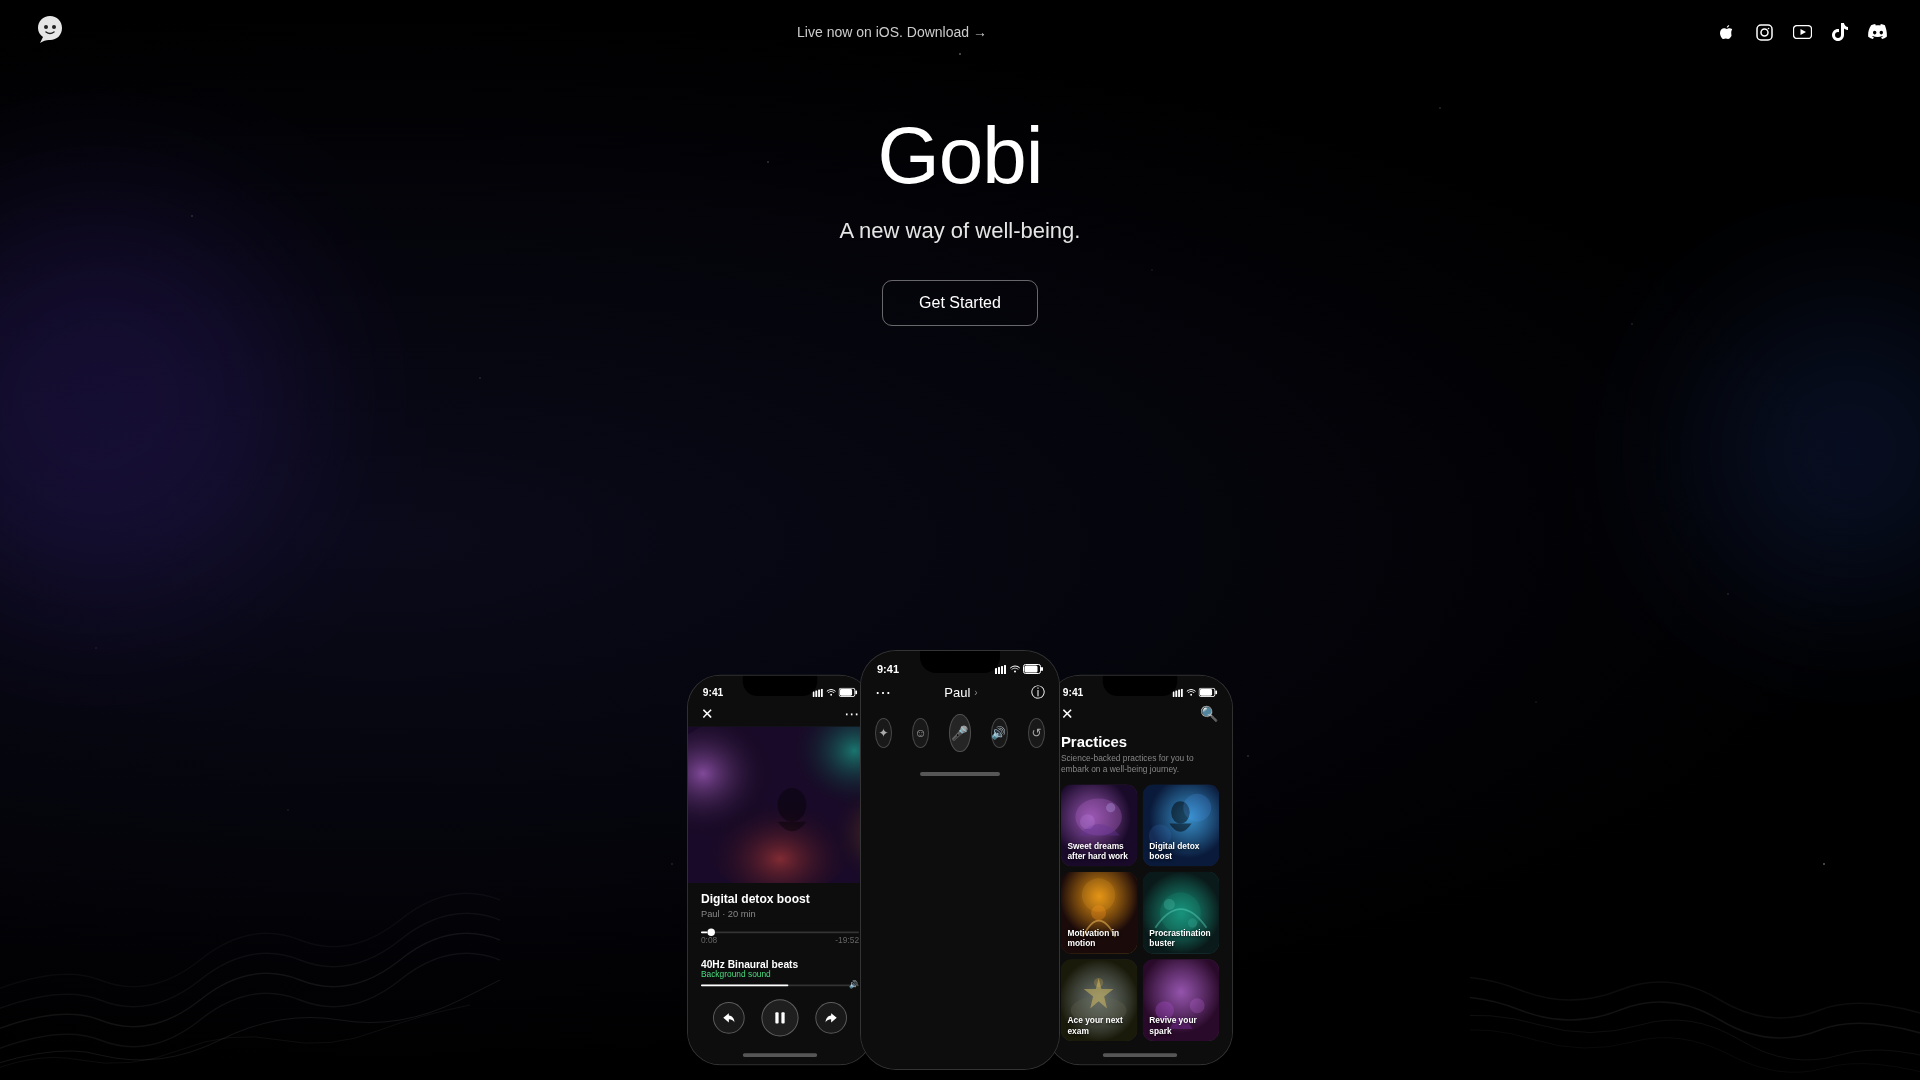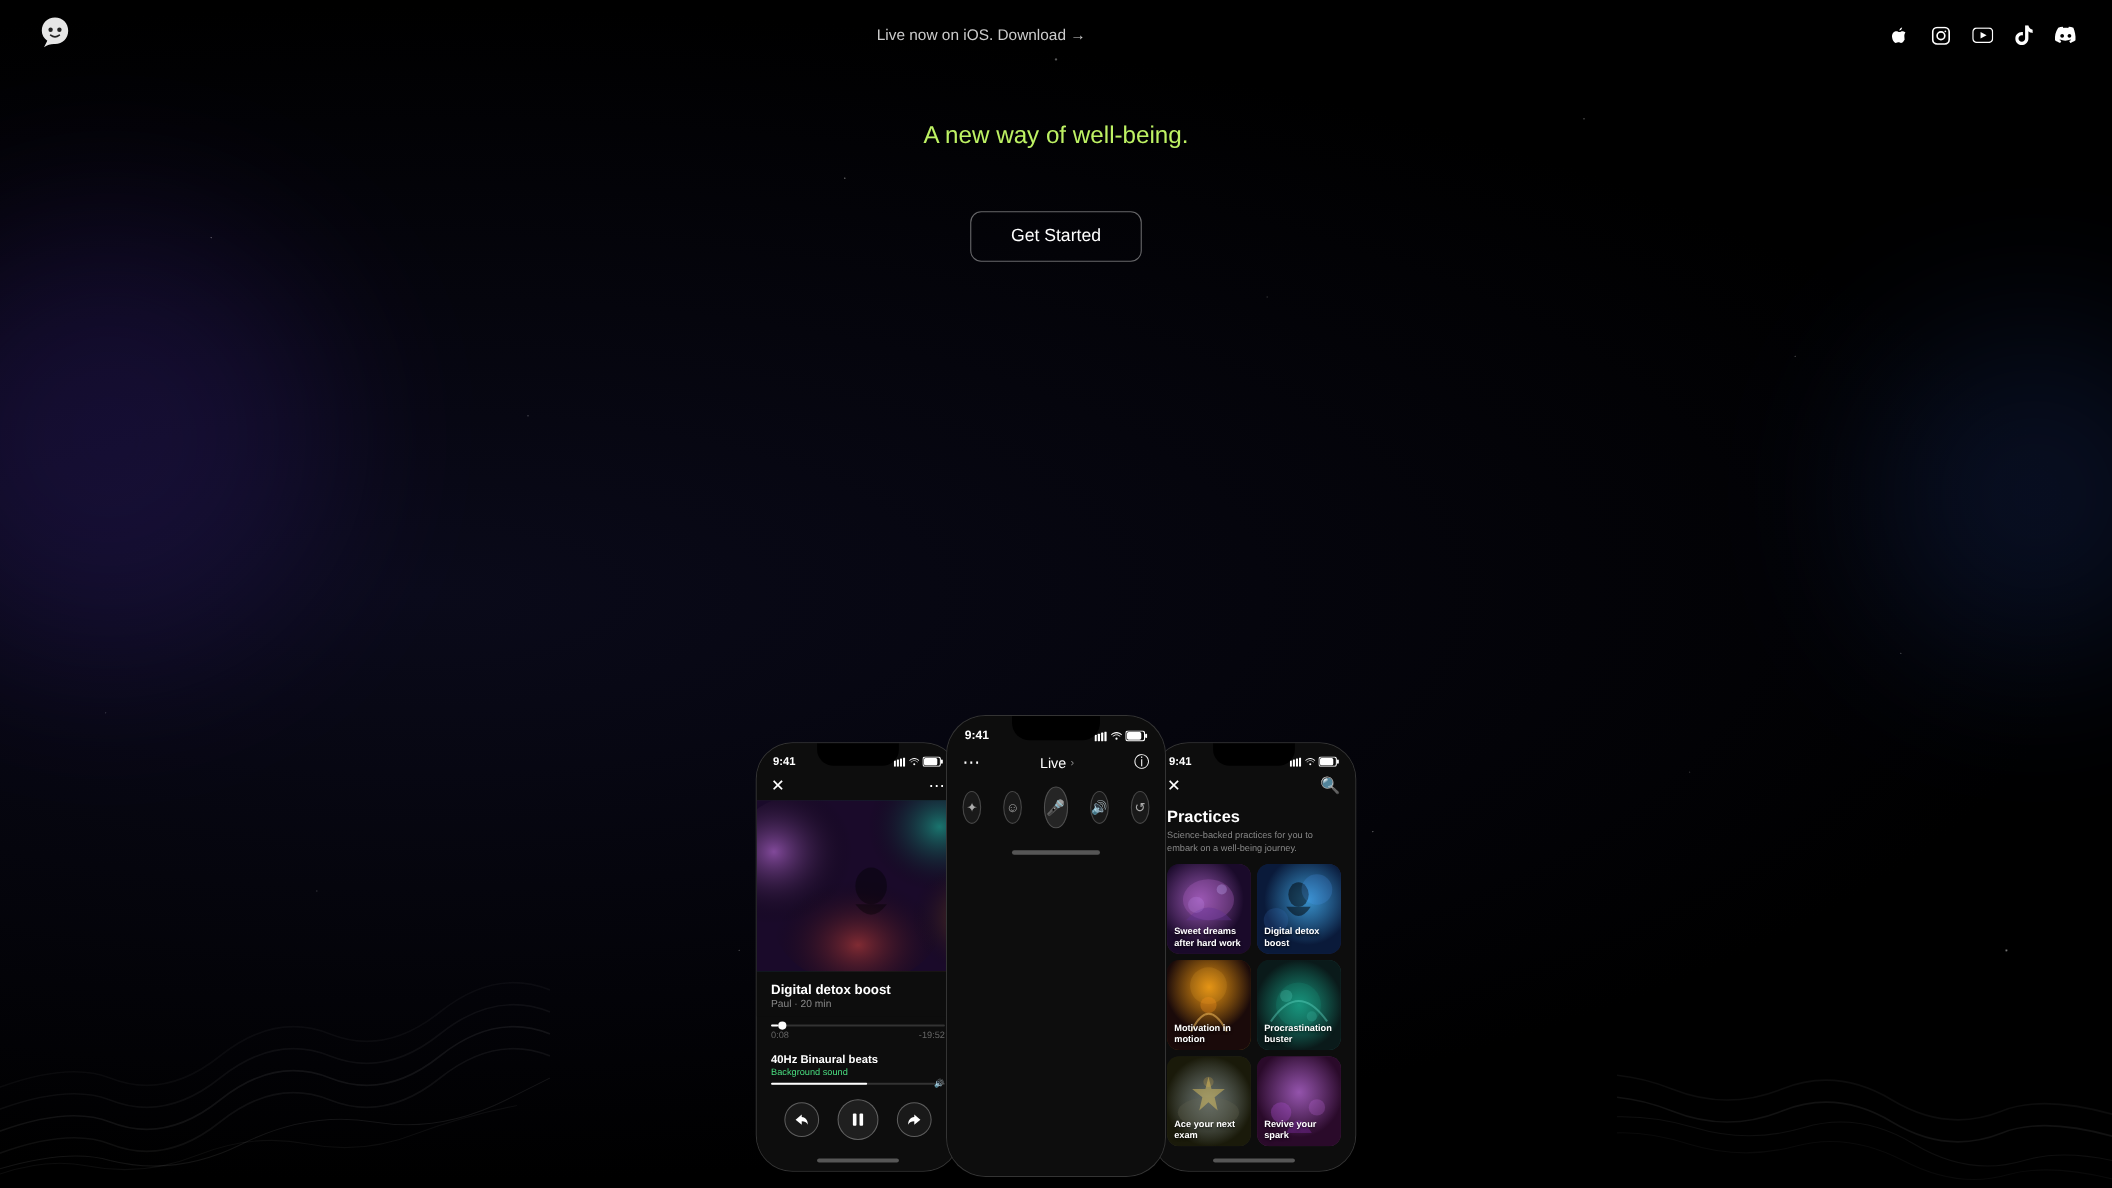--- a/index.html
+++ b/index.html
@@ -86,22 +86,22 @@
     .hero-title {
       font-size: 80px;
       font-weight: 300;
       letter-spacing: -1px;
       color: #fff;
       margin-bottom: 16px;
     }
     .hero-subtitle {
       font-size: 22px;
       font-weight: 300;
-      color: #bef264;
-      margin-bottom: 56px;
+      color: #e5e5e5;
+      margin-bottom: 36px;
     }
     .hero-btn {
       border: 1.5px solid rgba(255,255,255,0.4);
       background: transparent;
       color: #fff;
       font-size: 16px;
       padding: 13px 36px;
       border-radius: 10px;
       cursor: pointer;
       text-align: right;
@@ -544,20 +544,21 @@
 
     <div class="nav-icon">
       <svg width="20" height="16" viewBox="0 0 20 16" fill="white">
         <path d="M16.9 1.3C15.6 0.7 14.2 0.3 12.8 0.1C12.6 0.5 12.4 1 12.3 1.4C10.8 1.2 9.3 1.2 7.8 1.4C7.6 1 7.4 0.5 7.2 0.1C5.8 0.3 4.4 0.7 3.1 1.3C0.5 5.2 -0.1 9 0.2 12.7C1.8 13.9 3.4 14.6 4.9 15.1C5.3 14.5 5.6 13.9 5.9 13.3C5.3 13.1 4.7 12.8 4.2 12.4C4.4 12.3 4.5 12.1 4.7 12C7.8 13.4 11.2 13.4 14.3 12C14.5 12.1 14.6 12.3 14.8 12.4C14.3 12.8 13.7 13.1 13.1 13.3C13.4 13.9 13.7 14.5 14.1 15.1C15.6 14.6 17.2 13.9 18.8 12.7C19.2 8.4 18.1 4.6 16.9 1.3ZM6.7 10.4C5.7 10.4 5 9.6 5 8.6C5 7.6 5.7 6.8 6.7 6.8C7.7 6.8 8.4 7.6 8.4 8.6C8.4 9.6 7.7 10.4 6.7 10.4ZM13.3 10.4C12.3 10.4 11.6 9.6 11.6 8.6C11.6 7.6 12.3 6.8 13.3 6.8C14.3 6.8 15 7.6 15 8.6C15 9.6 14.3 10.4 13.3 10.4Z"></path>
       </svg>
     </div>
   </div>
 </nav>
 
 <div class="hero">
+  <h1 class="hero-title">Gobi</h1>
   <p class="hero-subtitle">A new way of well-being.</p>
   <button class="hero-btn">Get Started</button>
 </div>
 
 <div class="phones-container">
 
   <div class="phone phone-left">
     <div class="notch"></div>
     <div class="phone1-content">
       <div class="status-bar">
@@ -682,21 +683,21 @@
           <svg width="20" height="10" viewBox="0 0 20 10" fill="none">
               <rect x="0.5" y="0.5" width="17" height="9" rx="2" stroke="white" stroke-width="1"></rect>
               <rect x="18" y="3" width="2" height="4" rx="1" fill="white"></rect>
               <rect x="1.5" y="1.5" width="13" height="7" rx="1.5" fill="white"></rect>
             </svg>
         </div>
       </div>
       <div class="phone2-topbar">
         <span style="font-size:16px;color:#fff;">⋯</span>
         <div class="phone2-user">
-          <span>Live</span>
+          <span>Paul</span>
           <span style="font-size:10px;color:#888;">›</span>
         </div>
         <span style="font-size:14px;color:#fff;">ⓘ</span>
       </div>
       <div class="chat-bottom">
         <div class="chat-actions">
           <div class="chat-action-icon">✦</div>
           <div class="chat-action-icon">☺</div>
           <div class="mic-btn">🎤</div>
           <div class="chat-action-icon">🔊</div>

